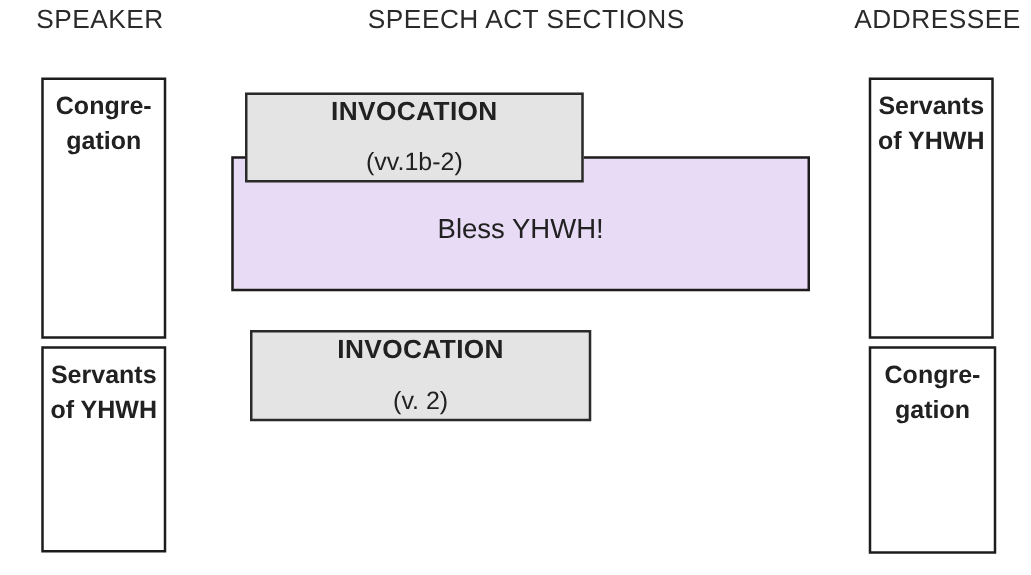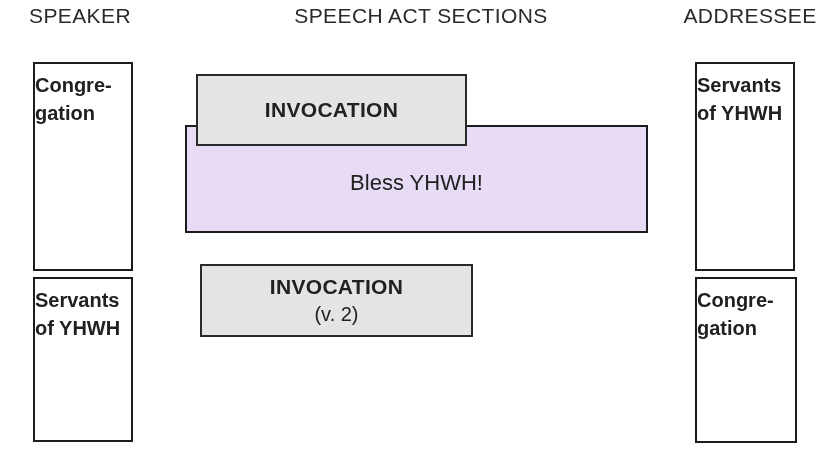--- a/index.html
+++ b/index.html
@@ -21,21 +21,21 @@
     white-space: nowrap;
     color: #2a2a2a;
     line-height: 1.1;
   }
   .hdr.clip { top: -19px; }
   .sbox {
     position: absolute;
     background: #ffffff;
     border: 2px solid var(--border, #1c1c1c);
     box-sizing: border-box;
-    text-align: left;
+    text-align: center;
     font-weight: bold;
     font-size: 20px;
     line-height: 1.4;
     padding-top: 7px;
   }
   .pbox {
     position: absolute;
     background: var(--speech-bg, #e8dbf5);
     border: 2px solid var(--border, #1c1c1c);
     box-sizing: border-box;
@@ -47,21 +47,21 @@
     z-index: 1;
   }
   .gbox {
     position: absolute;
     background: var(--label-bg, #e4e4e4);
     border: 2px solid #2a2a2a;
     box-sizing: border-box;
     display: flex;
     flex-direction: column;
     align-items: center;
-    justify-content: center;
+    justify-content: space-between;
     line-height: 1.35;
     z-index: 2;
   }
   .gbox .title { font-weight: bold; font-size: 21px; letter-spacing: 0.3px; }
   .gbox .verses { font-size: 20px; }
 
   #h-speaker   { left: 80px; }
   #h-sections  { left: 421px; }
   #h-addressee { left: 750px; }
   #hc-speaker   { left: 80px; }
@@ -107,20 +107,21 @@
   <div class="sbox" id="r2">
     <div>Congre-</div>
     <div>gation</div>
   </div>
 
   <div class="pbox" id="p1">
     <div>Bless YHWH!</div>
   </div>
   <div class="gbox" id="g1">
     <div class="title">INVOCATION</div>
+    <div class="verses">(vv.1b-2)</div>
   </div>
 
   <div class="gbox" id="g2">
     <div class="title">INVOCATION</div>
     <div class="verses">(v. 2)</div>
   </div>
 
 </div>
 
 </body></html>

